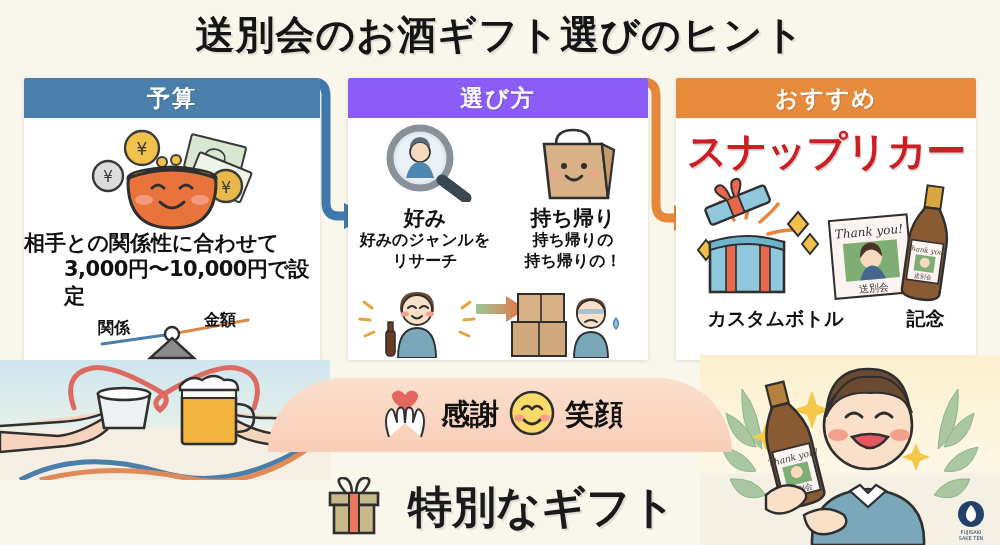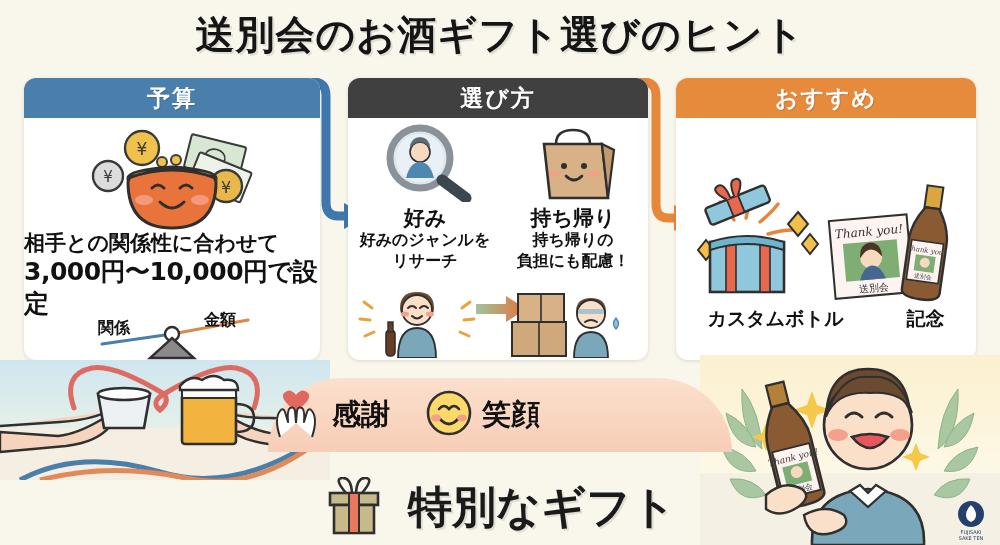--- a/index.html
+++ b/index.html
@@ -18,21 +18,21 @@
     text-align: center;
     font-size: 39px; font-weight: 700; color: #151515;
     letter-spacing: 1px;
     text-shadow: 2px 2px 0 rgba(0,0,0,0.10);
   }
 
   
   .panel {
     position: absolute; top: 78px; height: 282px;
     background: #ffffff;
-    border-radius: 12px;
+    border-radius: 2px;
     box-shadow: 0 1px 4px rgba(0,0,0,0.12);
     overflow: hidden;
   }
   .panel-budget  { left: 24px;  width: 296px; }
   .panel-choose  { left: 348px; width: 300px; }
   .panel-recommend { left: 676px; width: 300px; }
 
   .panel-head {
     height: 40px; width: 100%;
     display: flex; align-items: center; justify-content: center;
@@ -43,21 +43,21 @@
   .panel-body { position: relative; height: 242px; }
 
   
   .purse-wrap { position: absolute; top: 8px; left: 0; width: 100%; height: 104px; }
   .budget-text {
     position: absolute; top: 112px; left: 0; width: 100%;
     text-align: left; color: #111;
     font-weight: 700; line-height: 1.26;
   }
   .budget-line1 { font-size: 21px; }
-  .budget-line2 { font-size: 25px; letter-spacing: -0.5px; }
+  .budget-line2 { font-size: 21px; letter-spacing: -0.5px; padding-left: 40px; }
   .scale-wrap { position: absolute; top: 184px; left: 0; width: 100%; height: 58px; }
   .scale-label {
     position: absolute; font-size: 16px; font-weight: 700; color: #111;
   }
   .scale-label-left  { left: 74px;  top: 16px; }
   .scale-label-right { left: 180px; top: 0px; margin-top: 8px; }
 
   
   .col2 { position: absolute; top: 0; width: 150px; height: 242px; }
   .col2-a { left: 2px; }
@@ -97,21 +97,21 @@
   
   .bottom { position: absolute; left: 0; top: 360px; width: 1000px; height: 185px; }
 
   .toast-art  { position: absolute; left: 0;   top: 0;  width: 330px; height: 120px; }
   .person-art { position: absolute; right: 0;  top: -5px; width: 300px; height: 190px; }
 
   .value-banner {
     position: absolute; left: 268px; top: 18px; width: 464px; height: 74px;
     background: linear-gradient(180deg, #fbe0cd 0%, #f8cdb7 100%);
     border-radius: 120px 120px 0 0;
-    display: flex; align-items: center; justify-content: flex-start; gap: 34px;
+    display: flex; align-items: center; justify-content: center; gap: 8px;
   }
   .value-item { display: flex; align-items: center; gap: 8px; }
   .value-text { font-size: 29px; font-weight: 700; color: #111; }
 
   .gift-strip {
     position: absolute; left: 0; top: 110px; width: 1000px; height: 75px;
     display: flex; align-items: center; justify-content: center; gap: 24px;
   }
   .gift-text {
     font-size: 44px; font-weight: 700; color: #1a1a1a;
@@ -196,21 +196,21 @@
           <polygon points="148,36 170,56 126,56" fill="#8a8a8a" stroke="#2f2f2f" stroke-width="2.4"></polygon>
         </svg>
         <span class="scale-label scale-label-left">関係</span>
         <span class="scale-label scale-label-right">金額</span>
       </div>
 
     </div>
   </div>
 
   <div class="panel panel-choose">
-    <div class="panel-head" style="background:#404040;">選び方</div>
+    <div class="panel-head" style="background:#8b5cf6;">選び方</div>
     <div class="panel-body">
 
       <div class="col2 col2-a">
         <div class="c2-icon">
           <svg width="150" height="78" viewBox="0 0 150 78">
             <circle cx="70" cy="34" r="30" fill="#dfe6ee" stroke="#8a9199" stroke-width="7"></circle>
             <circle cx="70" cy="34" r="24" fill="#e9f0f6"></circle>
             <circle cx="70" cy="28" r="10" fill="#f6d9bf" stroke="#2f2f2f" stroke-width="1.6"></circle>
             <path d="M60 24 q10 -12 20 0 q0 -10 -10 -11 q-10 1 -10 11 Z" fill="#5b6b78"></path>
             <path d="M56 54 q4 -16 14 -16 q10 0 14 16 Z" fill="#4e87b0"></path>
@@ -267,21 +267,21 @@
             <circle cx="66" cy="42" r="3" fill="#2f2f2f"></circle>
             <circle cx="86" cy="42" r="3" fill="#2f2f2f"></circle>
             <path d="M68 52 q8 8 16 0" fill="none" stroke="#2f2f2f" stroke-width="2.6" stroke-linecap="round"></path>
             <ellipse cx="56" cy="50" rx="5" ry="3" fill="#f4a08a"></ellipse>
             <ellipse cx="96" cy="50" rx="5" ry="3" fill="#f4a08a"></ellipse>
           </svg>
         </div>
         <div class="c2-head">持ち帰り</div>
         <div class="c2-sub">
           <div>持ち帰りの</div>
-          <div>負担にも配慮！</div>
+          <div>持ち帰りの！</div>
         </div>
         <div class="c2-pic">
           <svg width="150" height="72" viewBox="0 0 150 72">
             <rect x="20" y="8" width="46" height="28" fill="#d8b187" stroke="#2f2f2f" stroke-width="2"></rect>
             <line x1="43" y1="8" x2="43" y2="36" stroke="#2f2f2f" stroke-width="1.6"></line>
             <rect x="14" y="36" width="54" height="34" fill="#cfa87c" stroke="#2f2f2f" stroke-width="2"></rect>
             <line x1="41" y1="36" x2="41" y2="70" stroke="#2f2f2f" stroke-width="1.6"></line>
             <path d="M78 26 q0 -14 15 -14 q15 0 15 14 q0 10 -15 10 q-15 0 -15 -10 Z" fill="#6b4a32"></path>
             <circle cx="93" cy="28" r="14" fill="#fae0c8" stroke="#2f2f2f" stroke-width="1.8"></circle>
             <rect x="80" y="23" width="26" height="5" rx="2" fill="#9fc0cf" opacity="0.9"></rect>
@@ -292,20 +292,21 @@
         </div>
       </div>
 
     </div>
   </div>
 
   <div class="panel panel-recommend">
     <div class="panel-head" style="background:#e68a3c;">おすすめ</div>
     <div class="panel-body">
 
+      <div class="brand">スナップリカー</div>
 
       <div class="rec-art">
         <svg width="300" height="130" viewBox="0 0 300 130">
 
           <g>
             <g stroke="#e8843c" stroke-width="3.4" stroke-linecap="round" fill="none">
               <path d="M70 42 q4 -14 2 -24"></path>
               <path d="M84 46 q12 -10 18 -18"></path>
               <path d="M92 58 q14 -4 24 -4"></path>
               <path d="M58 44 q-6 -12 -14 -18"></path>

